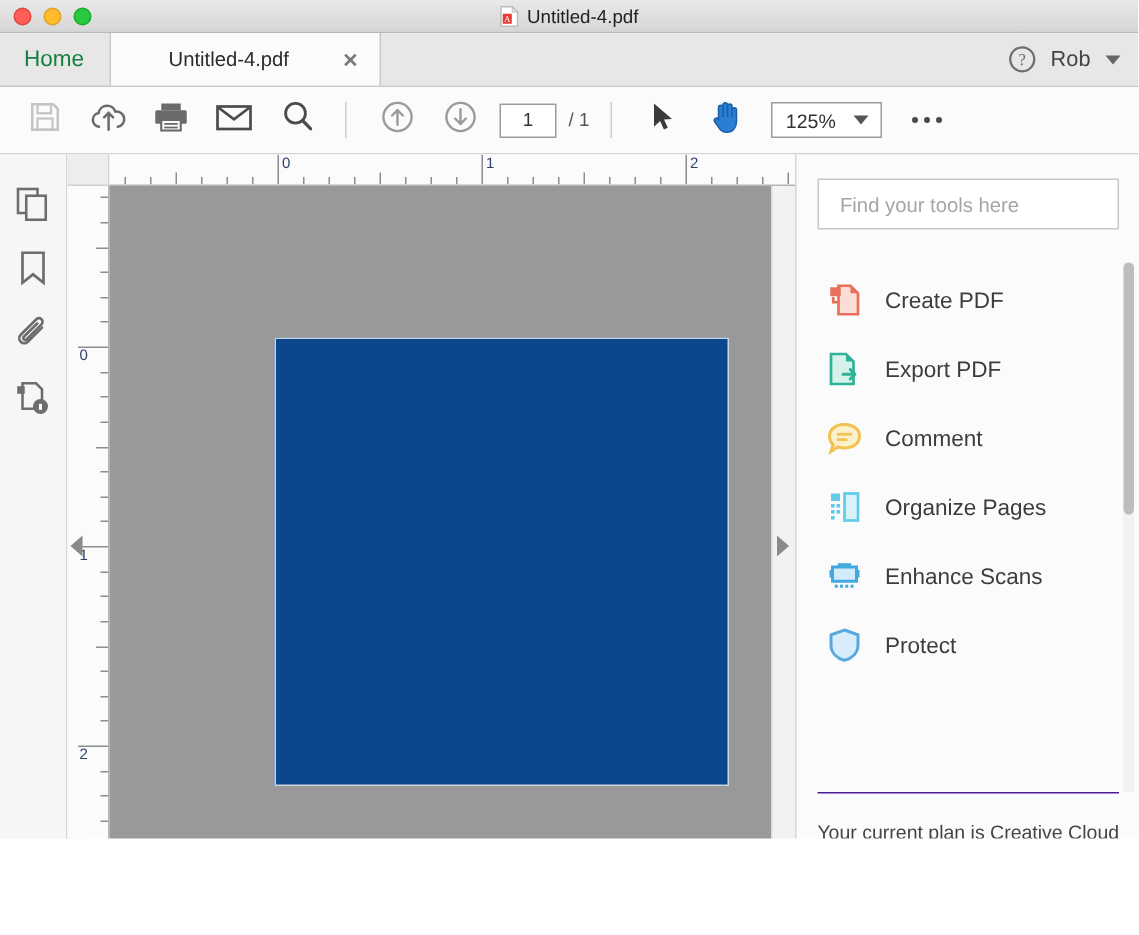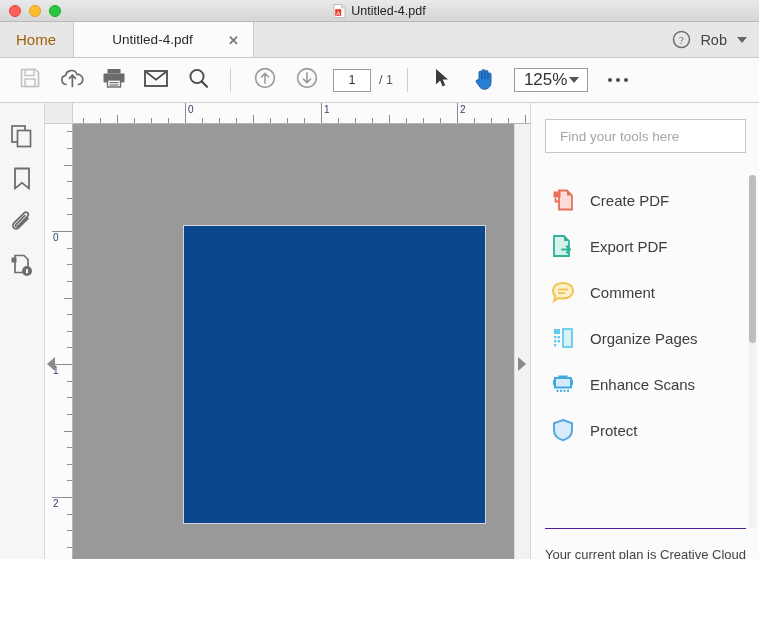--- a/index.html
+++ b/index.html
@@ -37,21 +37,21 @@
 
   
   .tabbar {
     position: absolute; left: 0; top: 22px; width: 759px; height: 36px;
     background: #e7e7e7;
     border-bottom: 1px solid #c8c8c8;
     display: flex; align-items: stretch;
   }
   .menuitem {
     display: flex; align-items: center; padding: 0 17px;
-    font-size: 15px; color: #a16207;
+    font-size: 15px; color: #15803d;
   }
   .menuitem.first { padding-left: 16px; }
   .doctab {
     position: relative;
     display: flex; align-items: center; justify-content: center;
     width: 181px; background: #fbfbfb;
     border-left: 1px solid #c8c8c8; border-right: 1px solid #c8c8c8;
     font-size: 13.5px; color: #2b2b2b;
   }
   .doctab .tabname { padding-right: 22px; }
@@ -89,21 +89,21 @@
     border: 1px solid #9b9b9b;
     display: flex; align-items: center; justify-content: center;
     font-size: 12.5px; color: #333; margin-left: 8px;
   }
   .pagetotal { font-size: 12.5px; color: #555; margin-left: 8px; white-space: pre; }
   .zoombox {
     width: 74px; height: 24px; background: #fff; border: 1px solid #9b9b9b;
     display: flex; align-items: center; margin-left: 12px;
     position: relative;
   }
-  .zoomval { font-size: 17px; color: #333; padding-left: 9px; }
+  .zoomval { font-size: 13px; color: #333; padding-left: 9px; }
   .zoom-caret {
     position: absolute; right: 8px; top: 50%; transform: translateY(-50%);
     width: 0; height: 0;
     border-left: 5px solid transparent; border-right: 5px solid transparent;
     border-top: 6px solid #555;
   }
   .dots { display: flex; gap: 3.5px; margin-left: 20px; }
   .dot { width: 4.5px; height: 4.5px; border-radius: 50%; background: #4a4a4a; }
 
   

